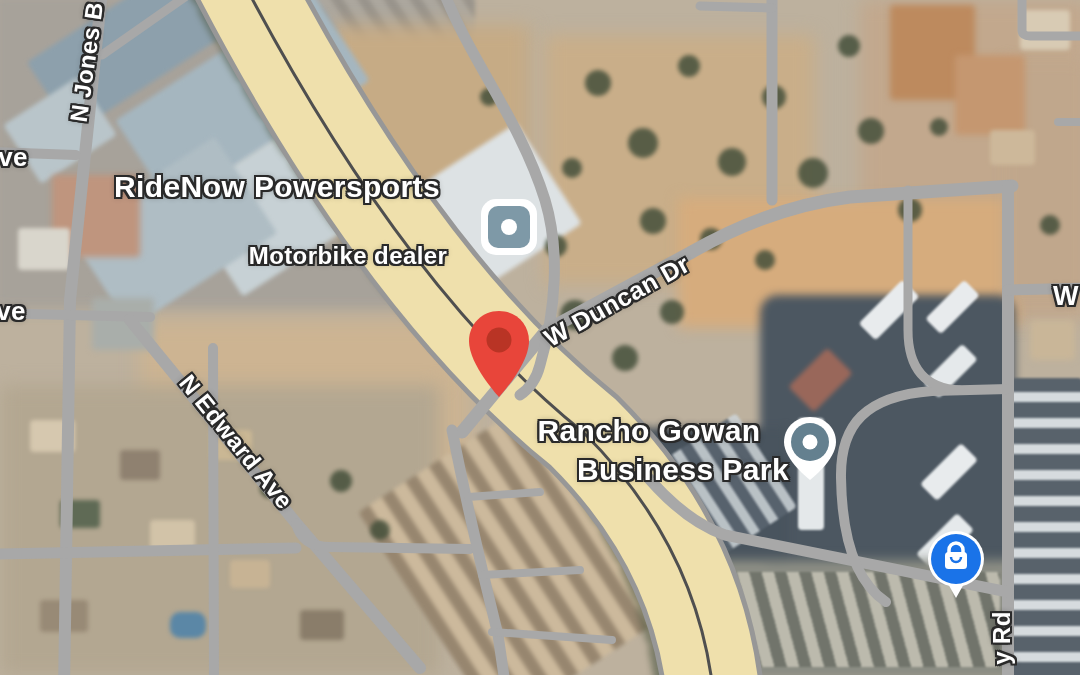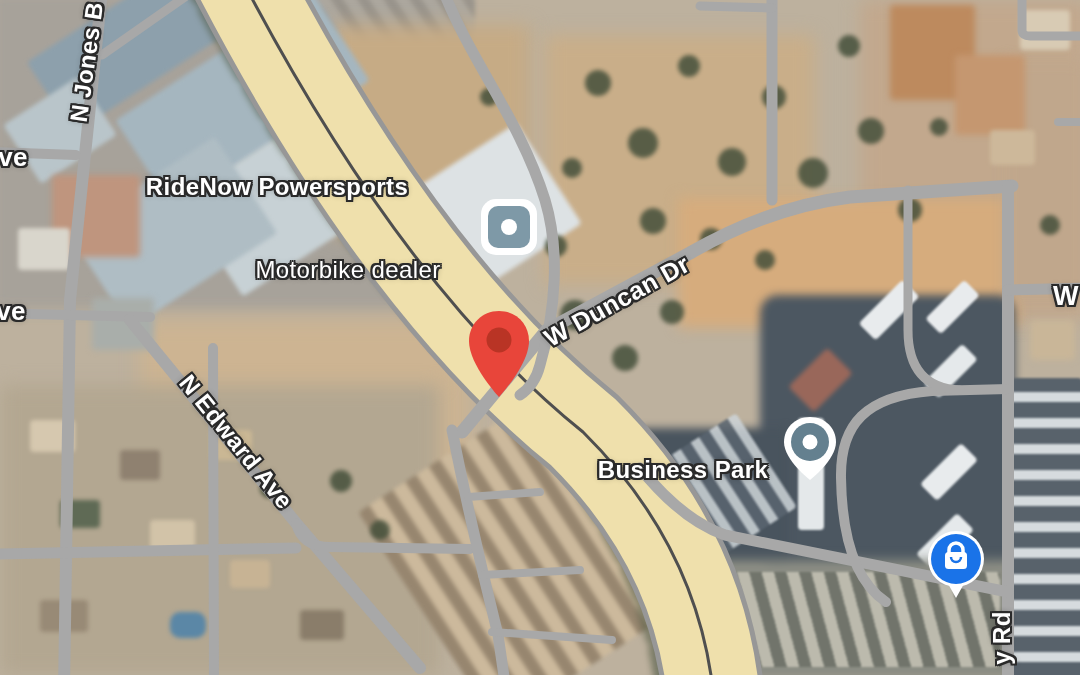--- a/index.html
+++ b/index.html
@@ -9,21 +9,21 @@
   .patch{position:absolute;}
   .tree{position:absolute;border-radius:50%;background:#45503b;opacity:.85;filter:blur(2px);}
   svg.roads{position:absolute;left:0;top:0;}
   svg.roads path{fill:none;stroke-linecap:round;stroke-linejoin:round;}
   .pin{position:absolute;}
   .lbl{position:absolute;white-space:nowrap;color:#fff;font-weight:bold;letter-spacing:.4px;
        transform:translate(-50%,-50%);
        text-shadow:-2px -2px 0 #2a2a2a,2px -2px 0 #2a2a2a,-2px 2px 0 #2a2a2a,2px 2px 0 #2a2a2a,
                    -2px 0 0 #2a2a2a,2px 0 0 #2a2a2a,0 -2px 0 #2a2a2a,0 2px 0 #2a2a2a,
                    0 0 6px rgba(0,0,0,.45);}
-  .poi-name{font-size:24px;}
+  .poi-name{font-size:30px;}
   .poi-sub{font-size:24px;font-weight:500;}
   .street{font-size:24px;}
 </style>
 </head>
 <body>
 
 <div id="stage">
 
   <div id="ground">
       <div class="patch" style="left: -10px; top: -10px; width: 450px; height: 320px; background: rgb(167, 162, 154); filter: blur(7px); border-radius: 4px;"></div>
@@ -135,21 +135,22 @@
 
   <div class="lbl street" style="left:87px;top:62px;transform:translate(-50%,-50%) rotate(-82deg);">N Jones B</div>
   <div class="lbl street" style="left:13px;top:157px;font-size:26px;">ve</div>
   <div class="lbl street" style="left:11px;top:311px;font-size:26px;">ve</div>
   <div class="lbl street" style="left:236px;top:442px;transform:translate(-50%,-50%) rotate(51deg);">N Edward Ave</div>
   <div class="lbl street" style="left:617px;top:301px;font-size:25px;transform:translate(-50%,-50%) rotate(-29deg);">W Duncan Dr</div>
   <div class="lbl street" style="left:1066px;top:296px;font-size:27px;">W</div>
   <div class="lbl street" style="left:1002px;top:638px;transform:translate(-50%,-50%) rotate(-90deg);">y Rd</div>
 
   <div class="lbl poi-name" style="left:277px;top:187px;">RideNow Powersports</div>
-  <div class="lbl poi-sub" style="left:348px;top:270px;">Motorbike dealer</div>
+  <div class="lbl poi-sub" style="left:348px;top:256px;font-weight:bold;">Motorbike dealer</div>
+  <div class="lbl poi-name" style="left:649px;top:431px;">Rancho Gowan</div>
   <div class="lbl poi-name" style="left:659px;top:470px;padding-left:48px;">Business Park</div>
 
   <svg class="pin" style="left:480px;top:198px;" width="58" height="58" viewBox="0 0 58 58">
     <rect x="1" y="1" width="56" height="56" rx="15" fill="#ffffff"></rect>
     <rect x="8" y="8" width="42" height="42" rx="10" fill="#7E99A7"></rect>
     <circle cx="29" cy="29" r="8" fill="#ffffff"></circle>
   </svg>
 
   <svg class="pin" style="left:782px;top:416px;" width="56" height="66" viewBox="0 0 56 66">
     <path d="M28 1 C13 1 2 12 2 26 c0 18 26 38 26 38 s26 -20 26 -38 C54 12 43 1 28 1 Z" fill="#ffffff"></path>

